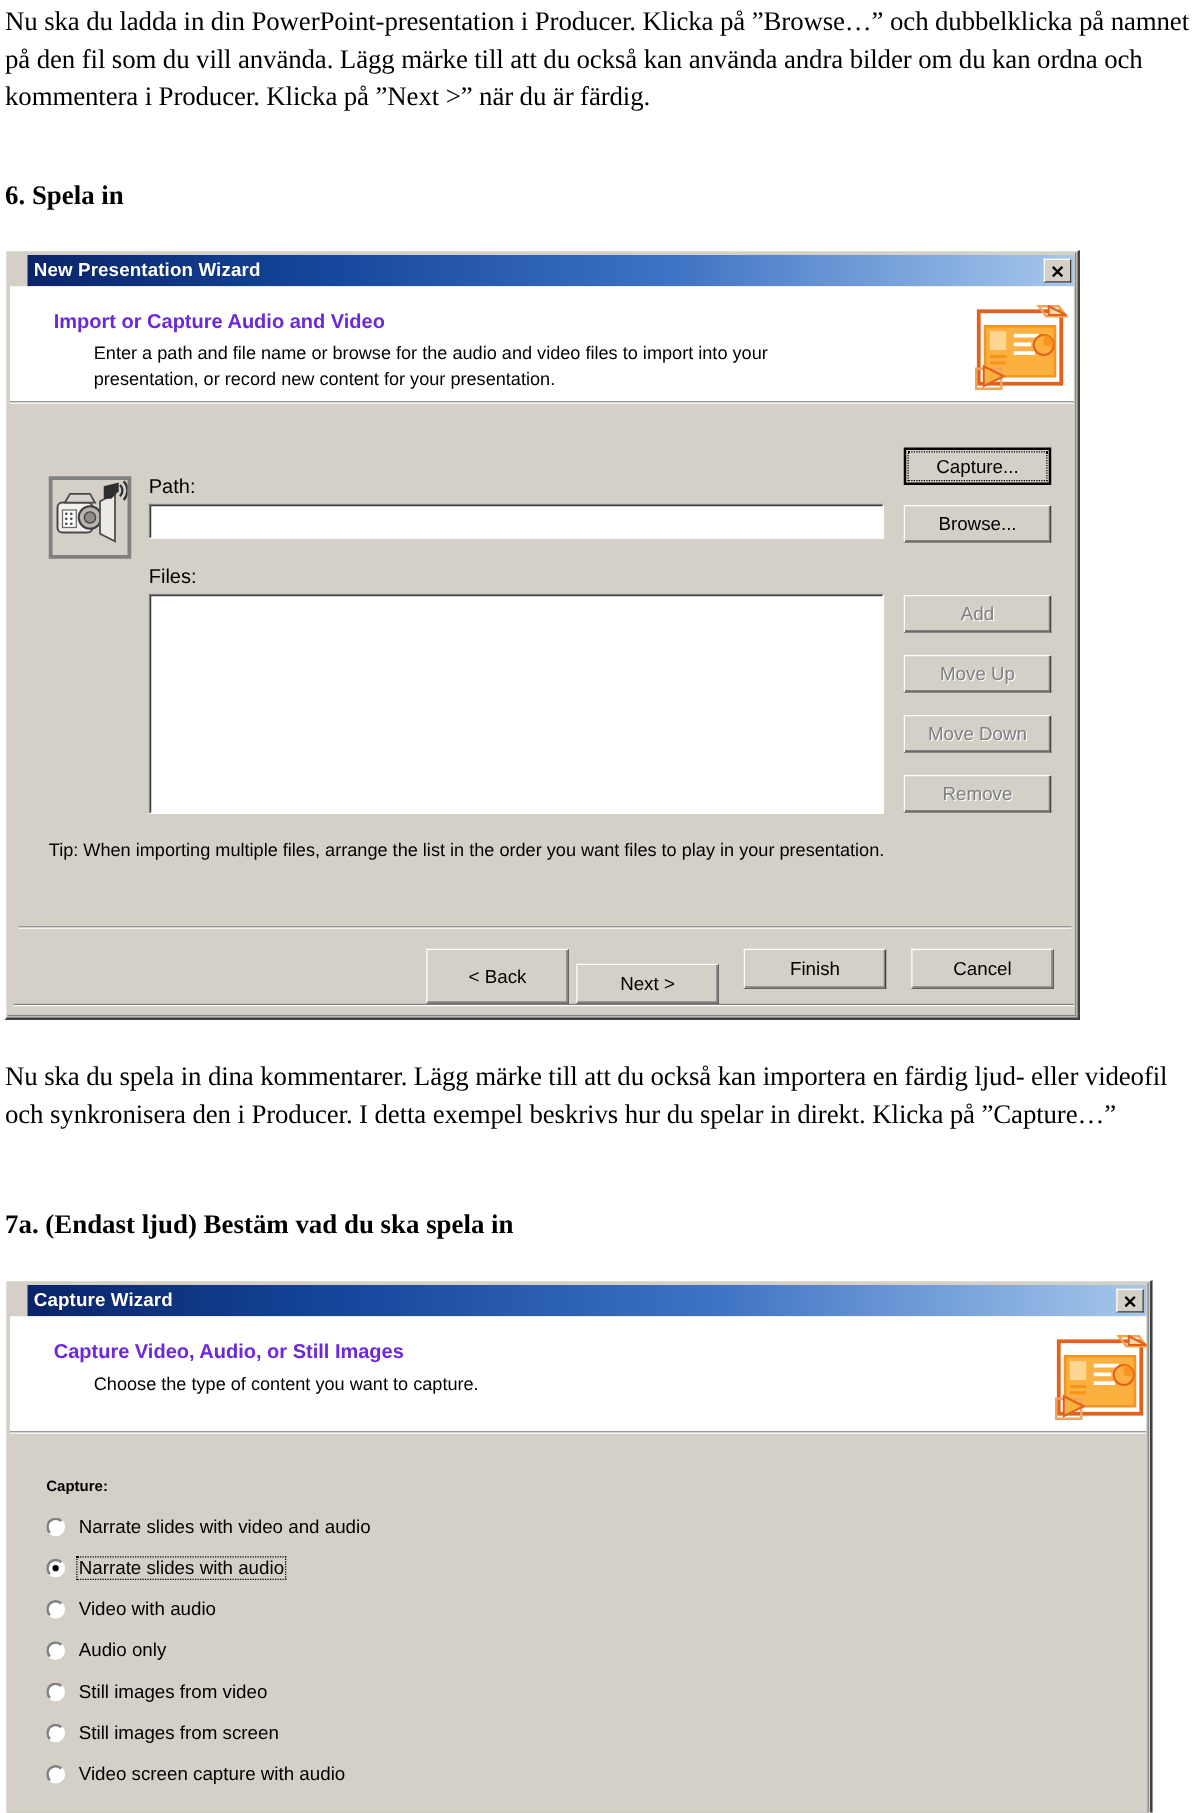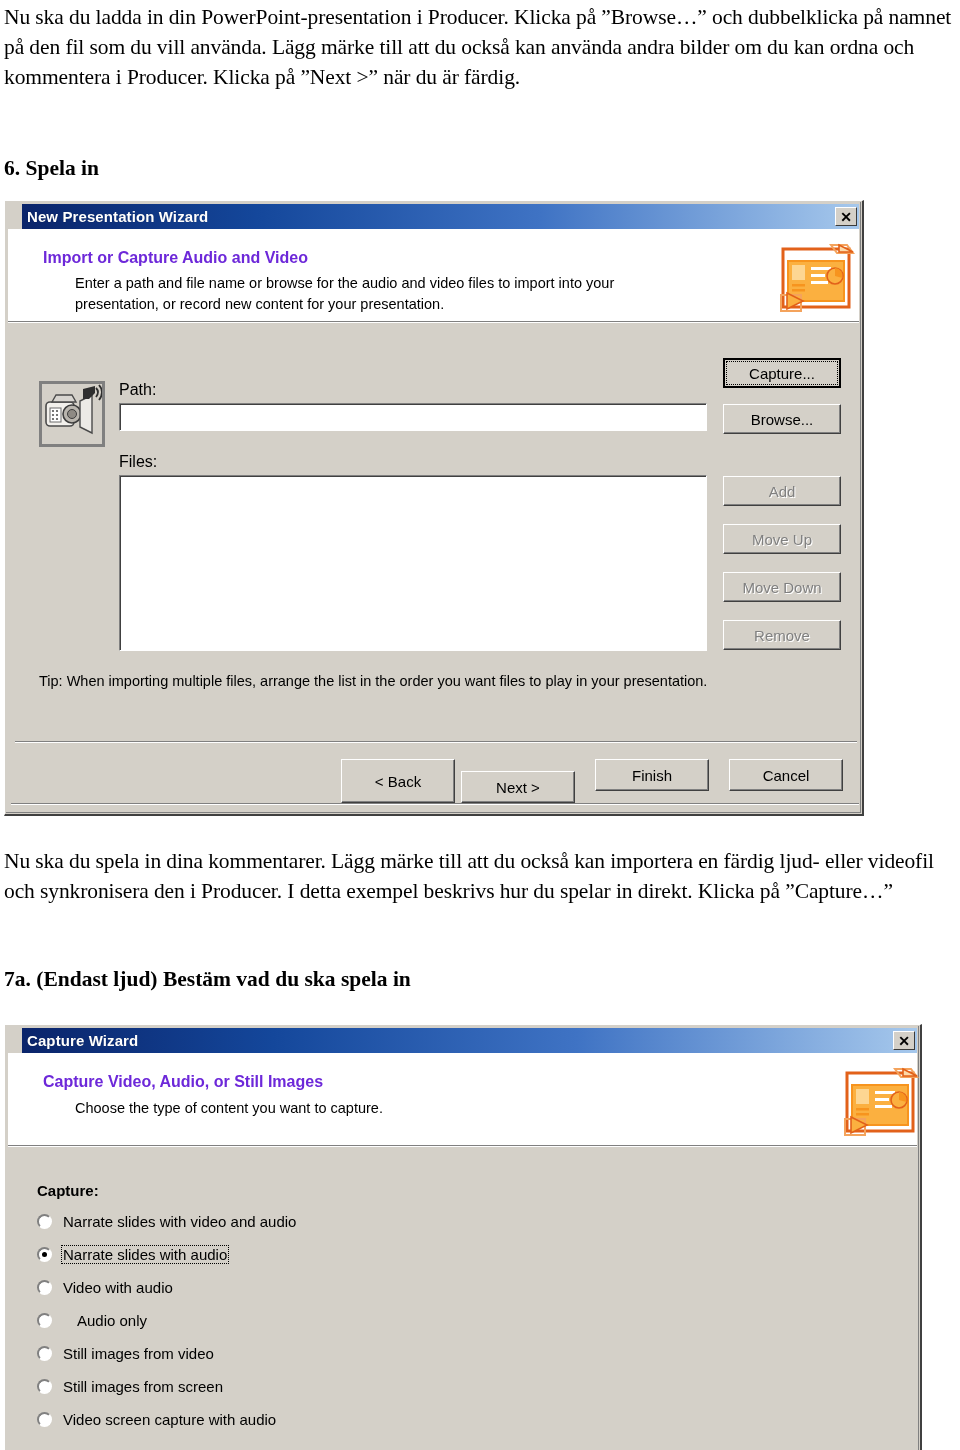--- a/index.html
+++ b/index.html
@@ -28,21 +28,21 @@
   .doc-heading {
     position: absolute;
     font-family: "Liberation Serif", serif;
     font-weight: bold;
     font-size: 21.5px;
     line-height: 28px;
     color: #000000;
   }
 
   #para-top   { left: 4px;  top: 2px;   width: 952px; }
-  #head-6     { left: 4px;  top: 154px; width: 500px; }
+  #head-6     { left: 4px;  top: 142px; width: 500px; }
   #para-mid   { left: 4px;  top: 846px; width: 950px; }
   #head-7a    { left: 4px;  top: 965px; width: 620px; }
 
   
   .dialog {
     position: absolute;
     background: #d4d0c8;
     border-top: 1px solid #ffffff;
     border-left: 1px solid #ffffff;
     border-right: 2px solid #404040;
@@ -269,21 +269,21 @@
     white-space: nowrap;
   }
   .radio-row.checked .radio-label {
     border: 1px dotted #000000;
     padding: 0px 1px;
   }
 
   .group-label {
     position: absolute;
     font-family: "Liberation Sans", sans-serif;
-    font-size: 15px;
+    font-size: 12px;
     font-weight: bold;
     color: #000000;
   }
 </style>
 </head>
 <body>
 
 <div class="doc-para" id="para-top">Nu ska du ladda in din PowerPoint-presentation i Producer. Klicka på ”Browse…” och dubbelklicka på namnet på den fil som du vill använda. Lägg märke till att du också kan använda andra bilder om du kan ordna och kommentera i Producer. Klicka på ”Next &gt;” när du är färdig.</div>
 <div class="doc-heading" id="head-6">6. Spela in</div>
 
@@ -451,21 +451,21 @@
   <div class="radio-row checked" style="left:32px; top:218px;">
     <span class="radio-mark">
         <span class="dot"></span>
       </span>
     <span class="radio-label">Narrate slides with audio</span>
   </div>
   <div class="radio-row" style="left:32px; top:251px;">
     <span class="radio-mark"></span>
     <span class="radio-label">Video with audio</span>
   </div>
-  <div class="radio-row" style="left:32px; top:284px;gap:14px;">
+  <div class="radio-row" style="left:32px; top:284px;">
     <span class="radio-mark"></span>
     <span class="radio-label">Audio only</span>
   </div>
   <div class="radio-row" style="left:32px; top:317px;">
     <span class="radio-mark"></span>
     <span class="radio-label">Still images from video</span>
   </div>
   <div class="radio-row" style="left:32px; top:350px;">
     <span class="radio-mark"></span>
     <span class="radio-label">Still images from screen</span>

